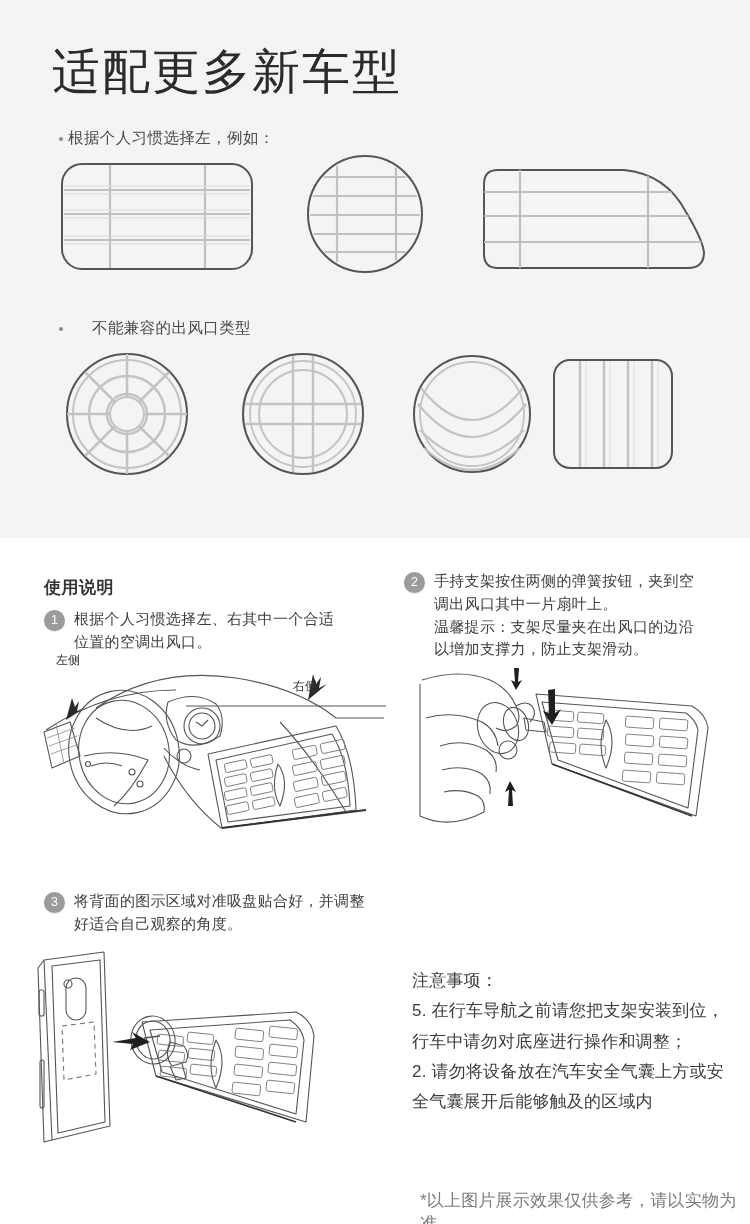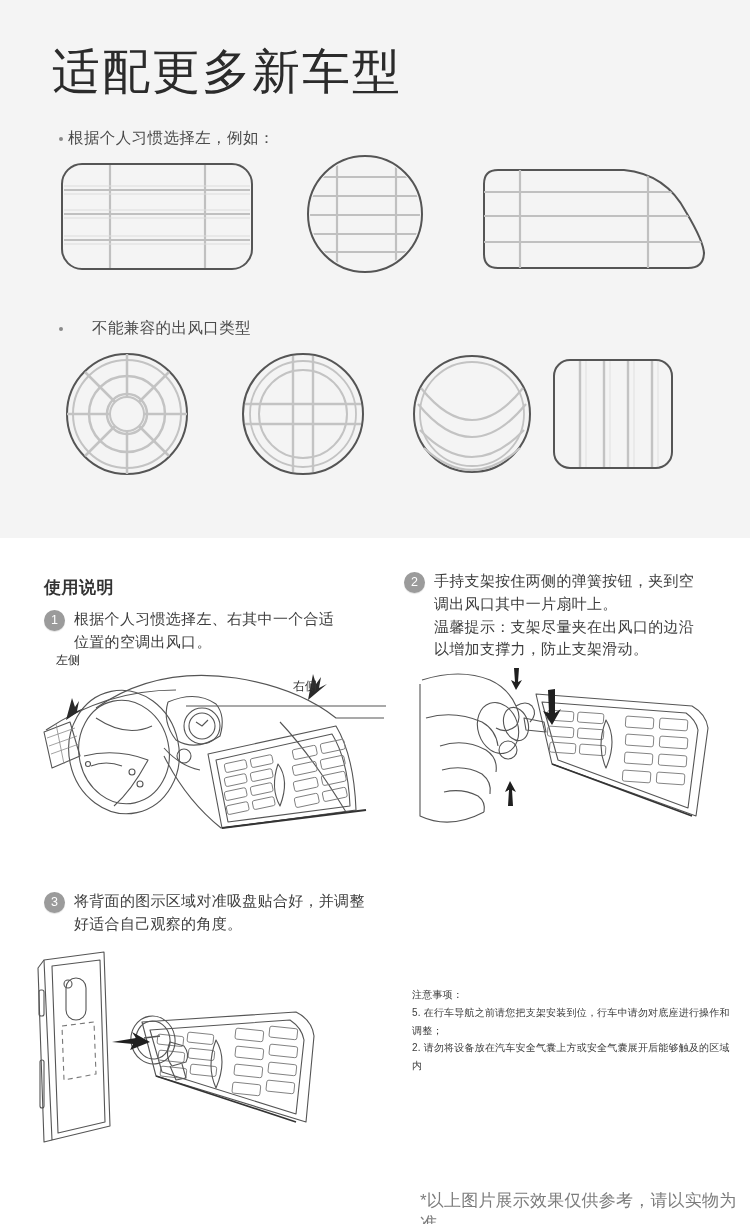--- a/index.html
+++ b/index.html
@@ -61,22 +61,22 @@
   }
   .step-text {
     font-size: 15px; color: #3d3d3d; line-height: 1.52;
     letter-spacing: .3px; white-space: pre-line;
   }
   .step1 { left: 44px; top: 70px; width: 345px; }
   .step2 { left: 404px; top: 32px; width: 325px; }
   .step3 { left: 44px; top: 352px; width: 360px; }
 
   .notes {
-    position: absolute; left: 412px; top: 448px; width: 318px;
-    font-size: 10px; color: #3d3d3d; line-height: 1.78;
+    position: absolute; left: 412px; top: 428px; width: 318px;
+    font-size: 17px; color: #3d3d3d; line-height: 1.78;
     letter-spacing: .2px;
   }
   .notes p { margin: 0; }
   .disclaimer {
     position: absolute; left: 420px; top: 1189px;
     font-size: 17px; color: #7c7c7c; letter-spacing: .2px;
   }
 
   .illus { position: absolute; }
   .ill-dash  { left: 36px;  top: 122px; text-align: center; }

